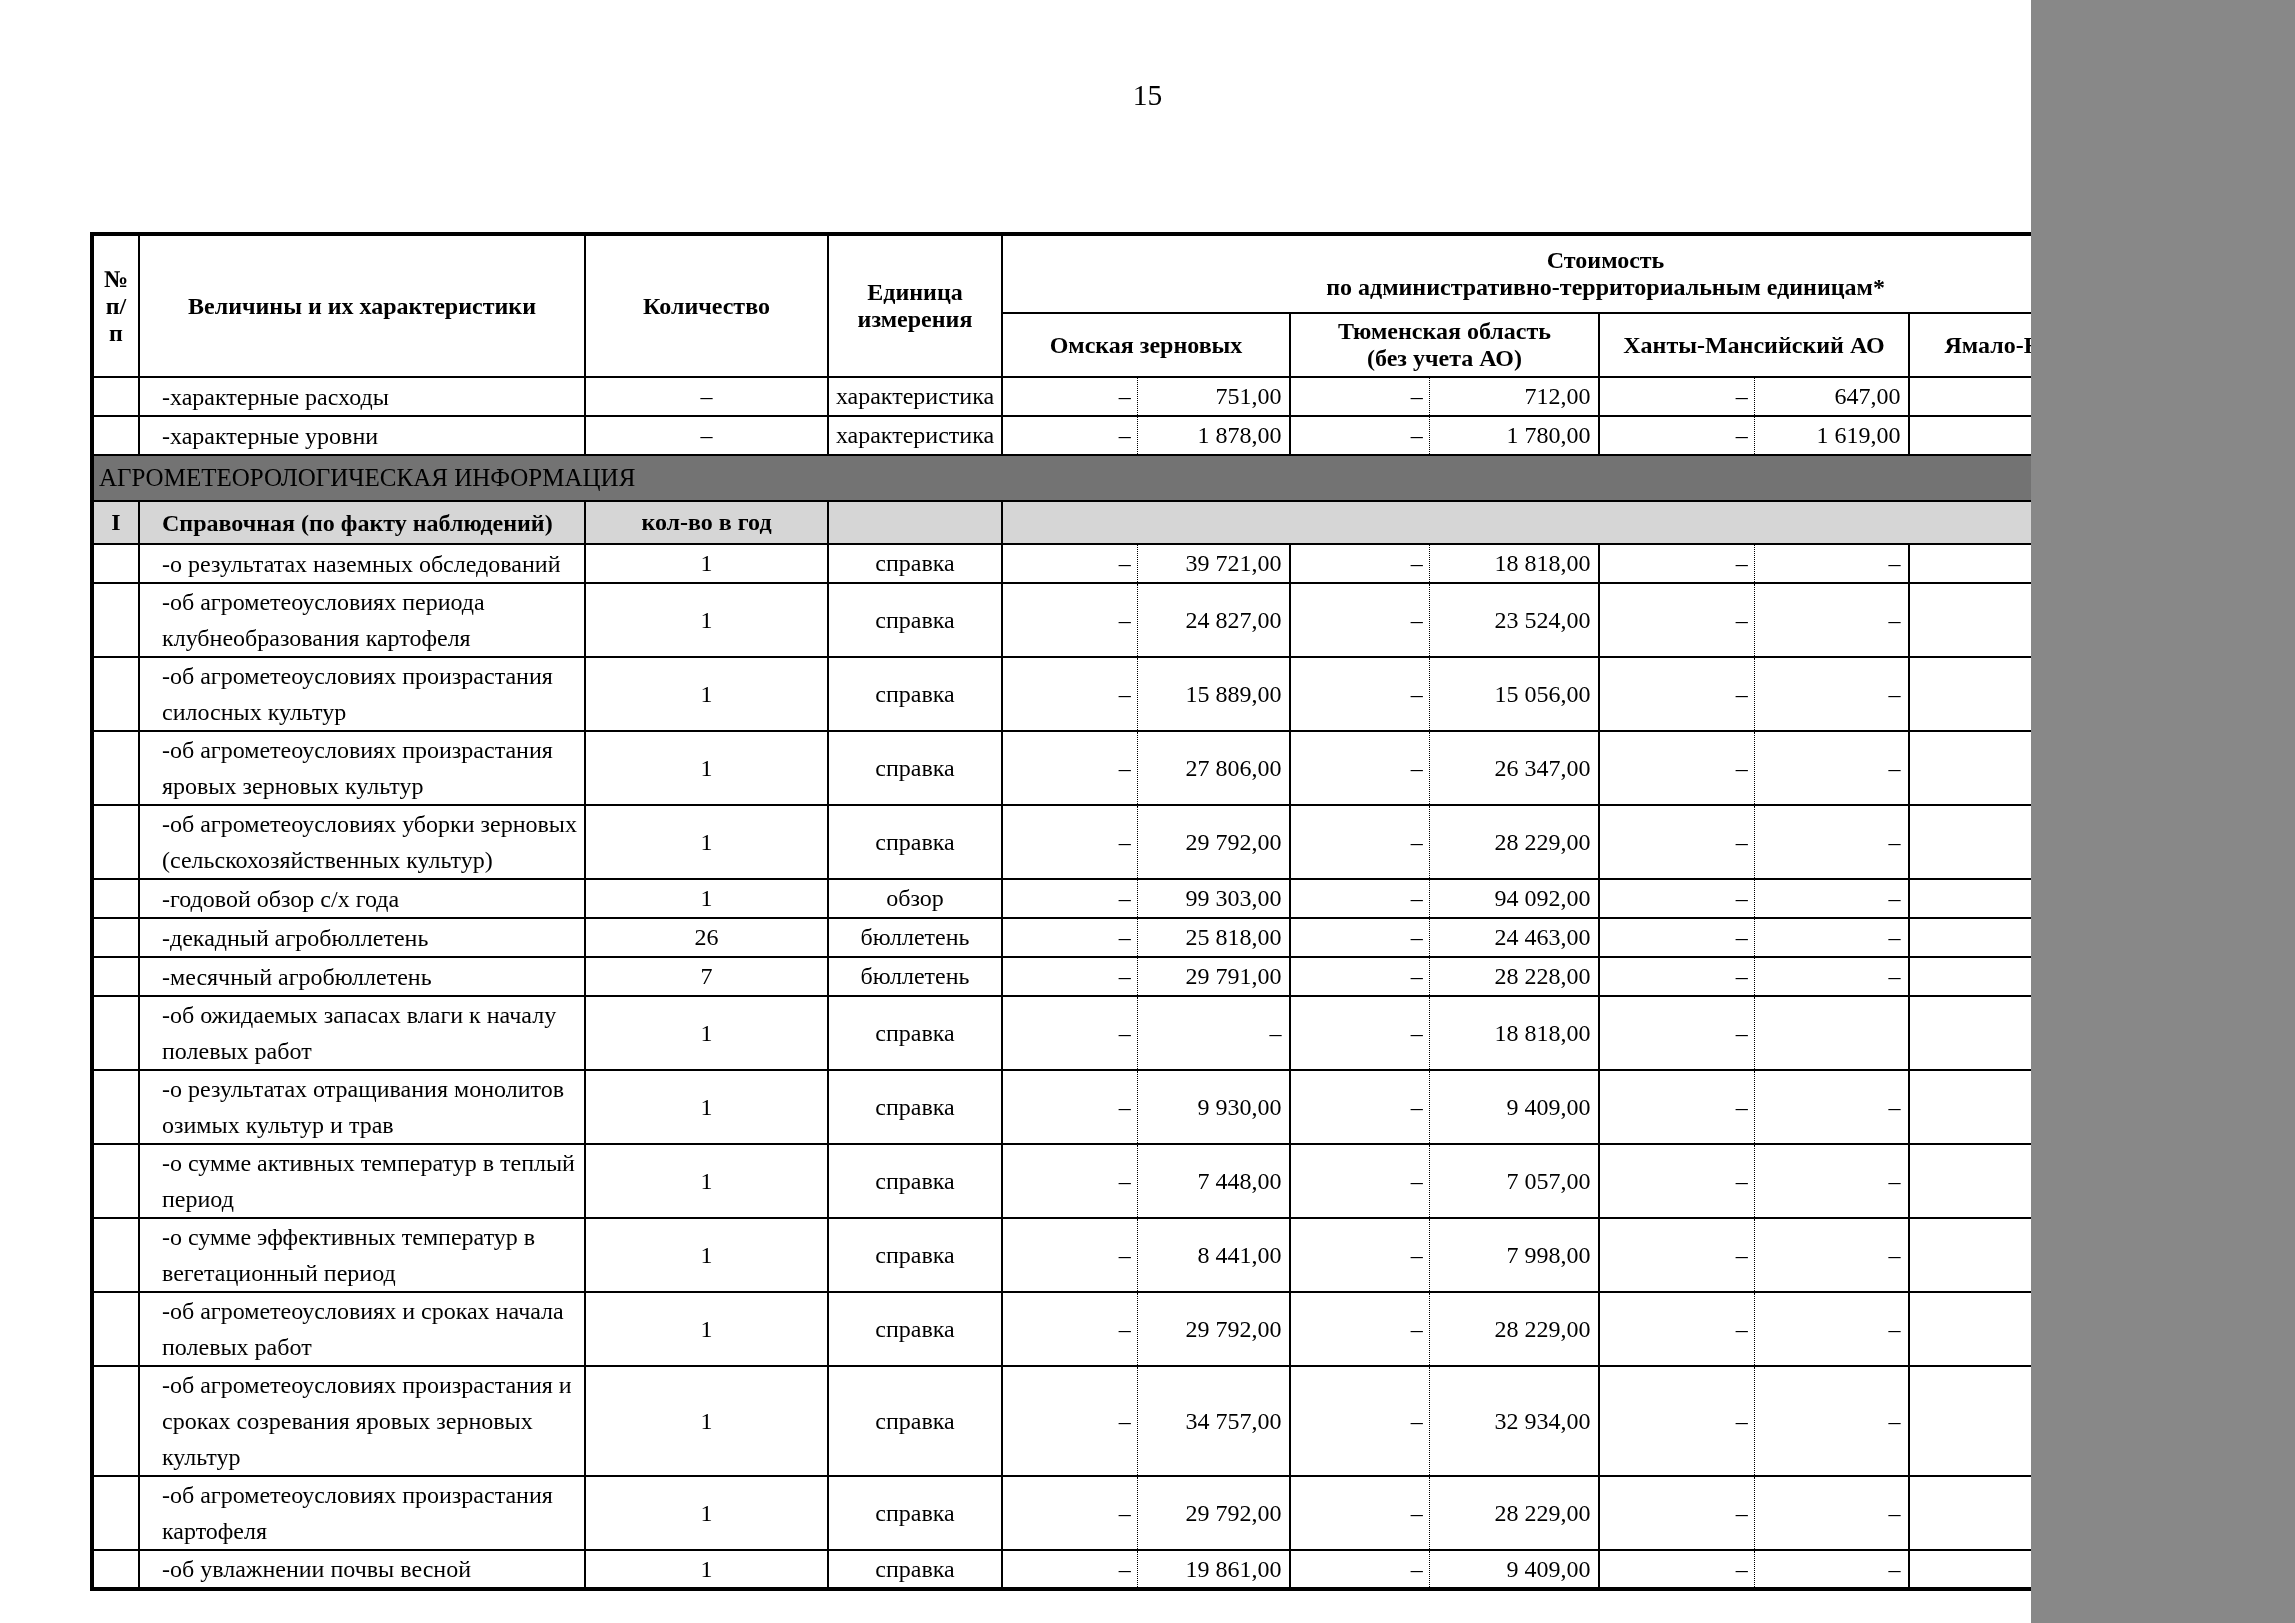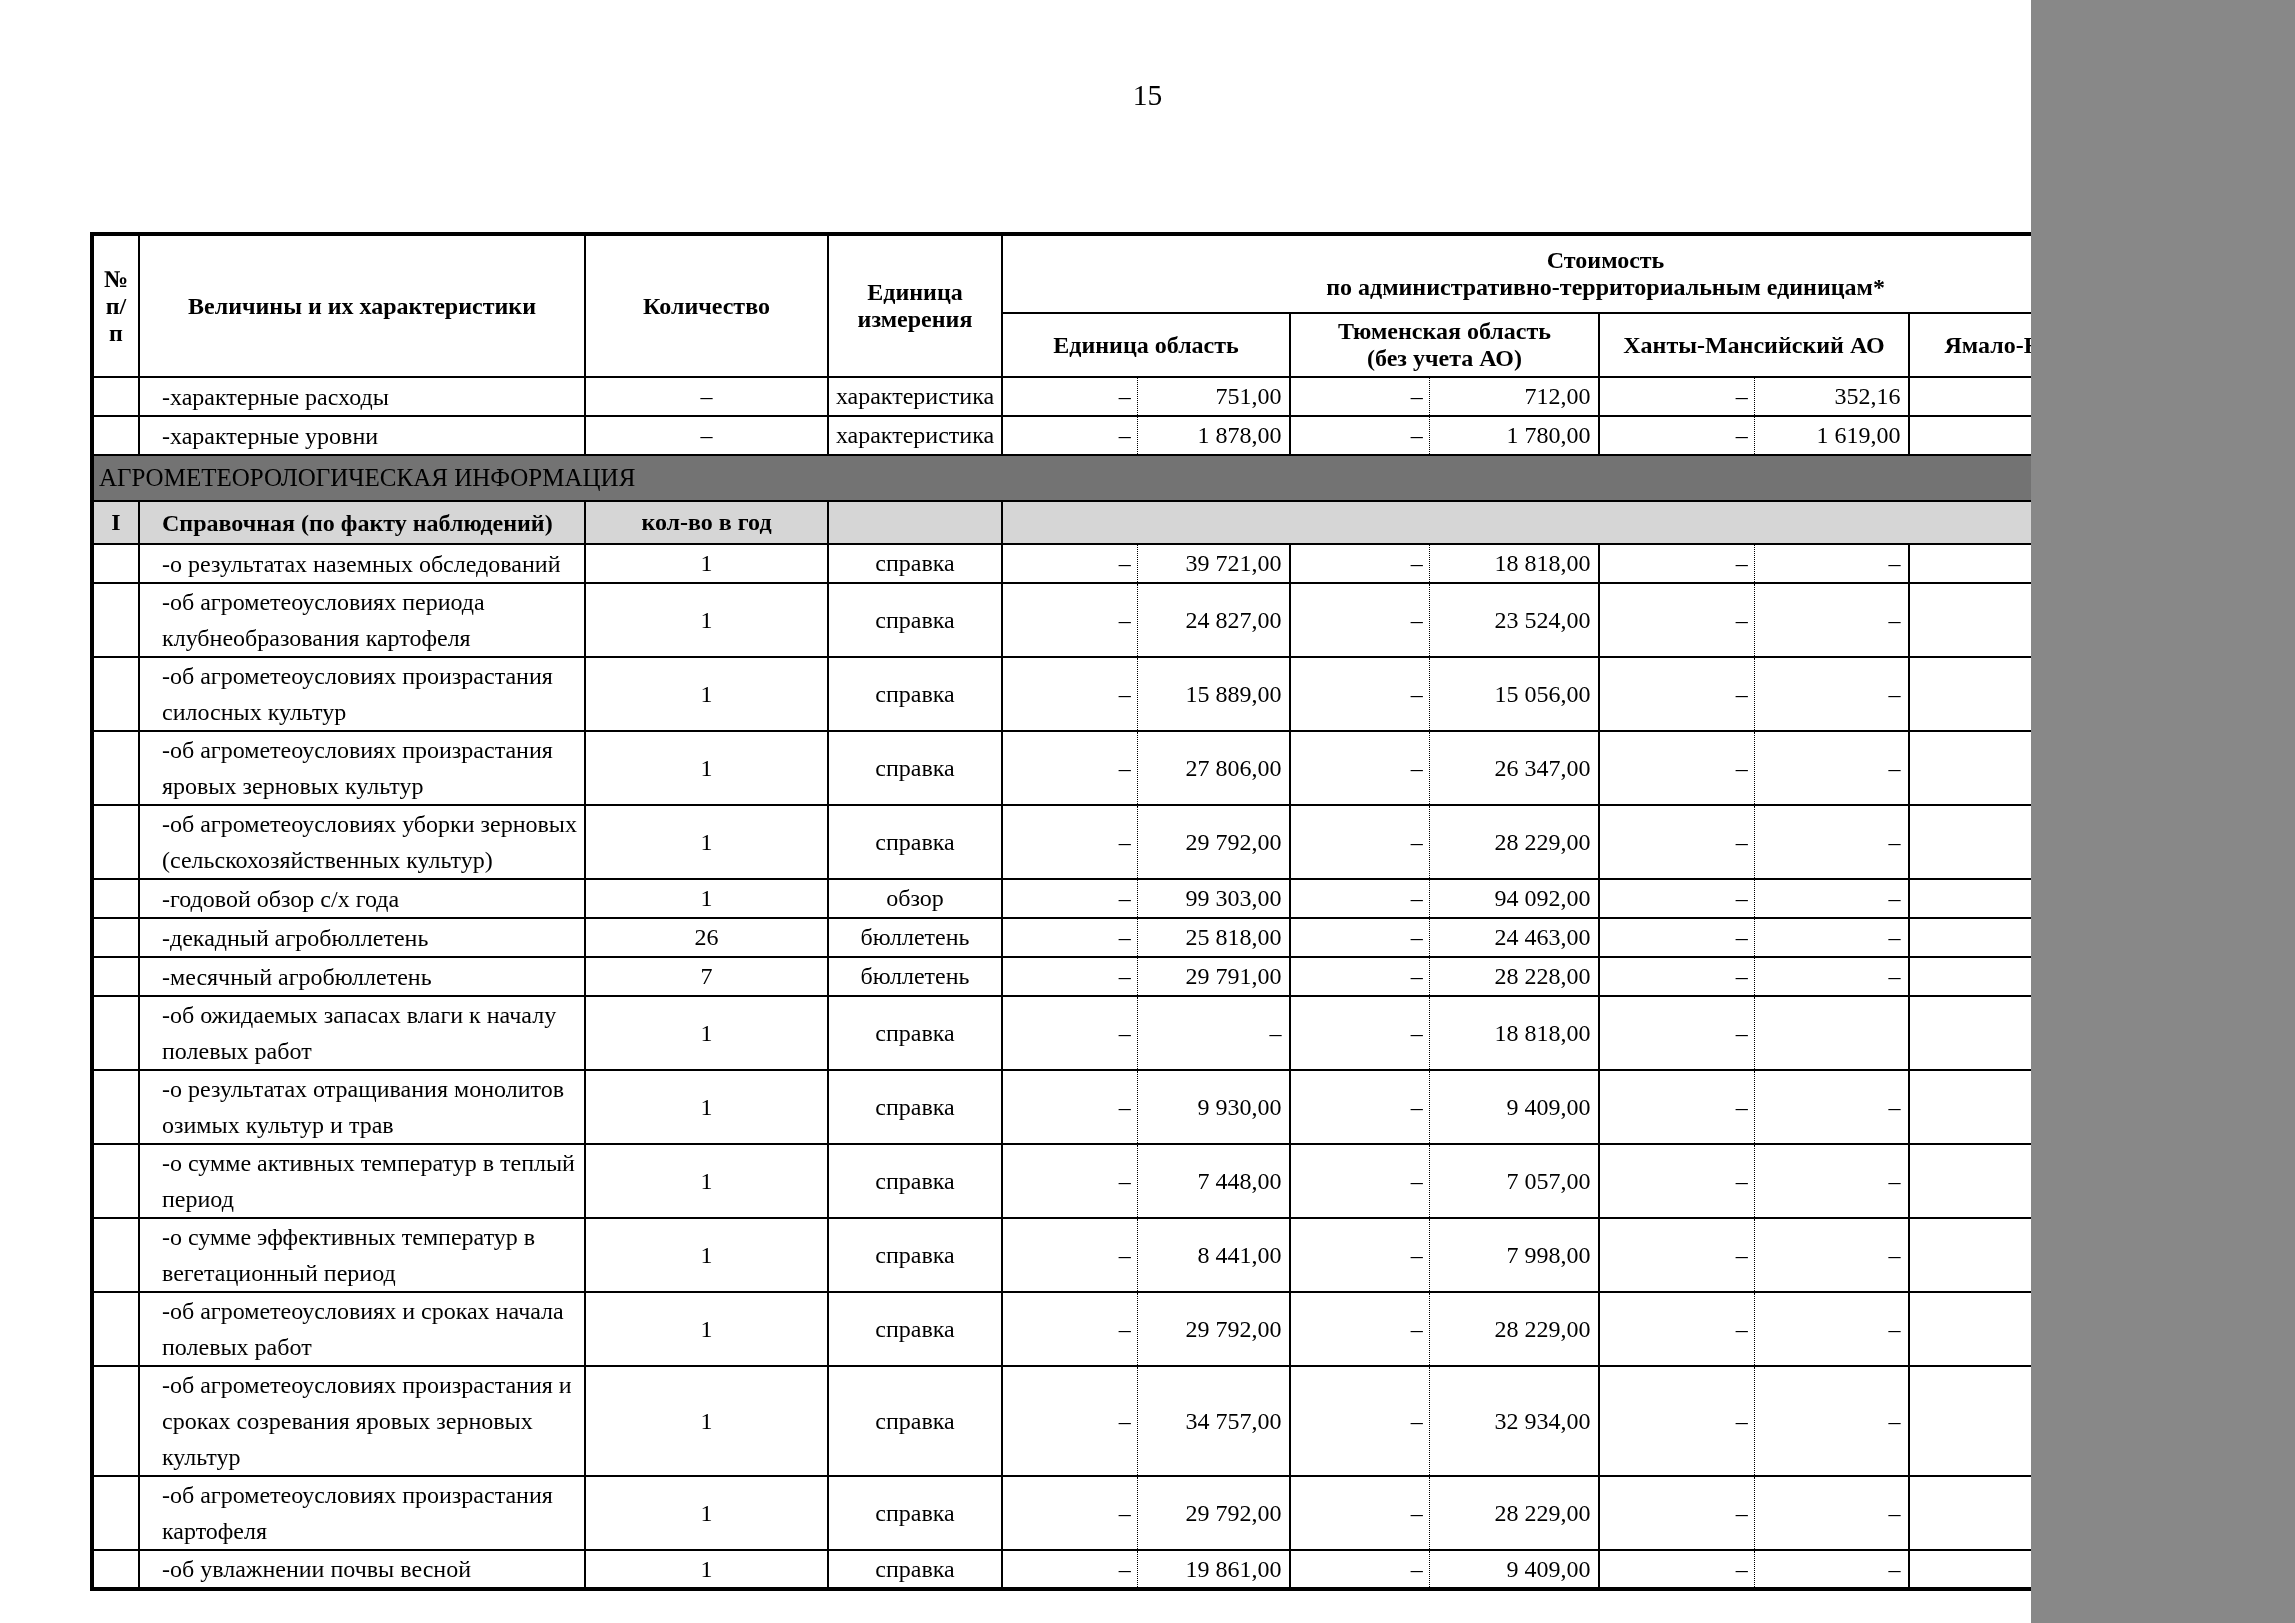--- a/index.html
+++ b/index.html
@@ -81,39 +81,39 @@
         <th rowspan="2" class="pre">№
 п/п</th>
         <th rowspan="2">Величины и их характеристики</th>
         <th rowspan="2">Количество</th>
         <th rowspan="2" class="pre">Единица
 измерения</th>
         <th colspan="8" class="pre">Стоимость
 по  административно-территориальным единицам*</th>
       </tr>
       <tr class="hdr2">
-        <th colspan="2" class="pre">Единица область</th>
+        <th colspan="2" class="pre">Омская зерновых</th>
         <th colspan="2" class="pre">Тюменская область
 (без учета АО)</th>
         <th colspan="2" class="pre">Ханты-Мансийский АО</th>
         <th colspan="2" class="pre">Ямало-Ненецкий АО</th>
       </tr>
     </thead>
     <tbody>
         <tr class="row-s">
           <td class="center"></td>
           <td class="name-cell">-характерные расходы</td>
           <td class="center">–</td>
           <td class="center">характеристика</td>
           <td class="da">–</td>
           <td class="db">751,00</td>
           <td class="da">–</td>
           <td class="db">712,00</td>
           <td class="da">–</td>
-          <td class="db">352,16</td>
+          <td class="db">647,00</td>
           <td class="da">–</td>
           <td class="db">–</td>
         </tr>
         <tr class="row-s">
           <td class="center"></td>
           <td class="name-cell">-характерные уровни</td>
           <td class="center">–</td>
           <td class="center">характеристика</td>
           <td class="da">–</td>
           <td class="db">1 878,00</td>

